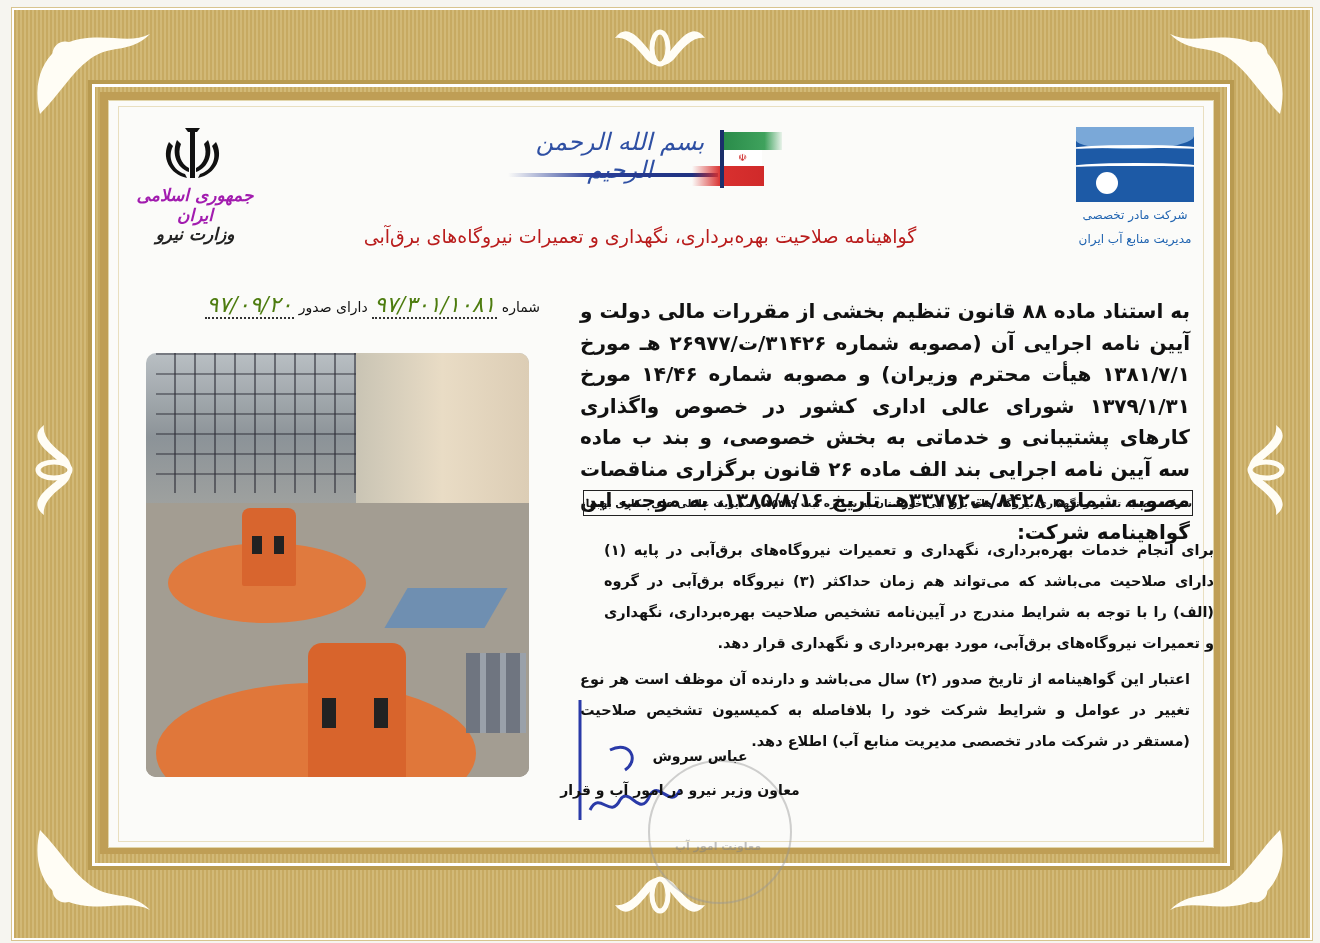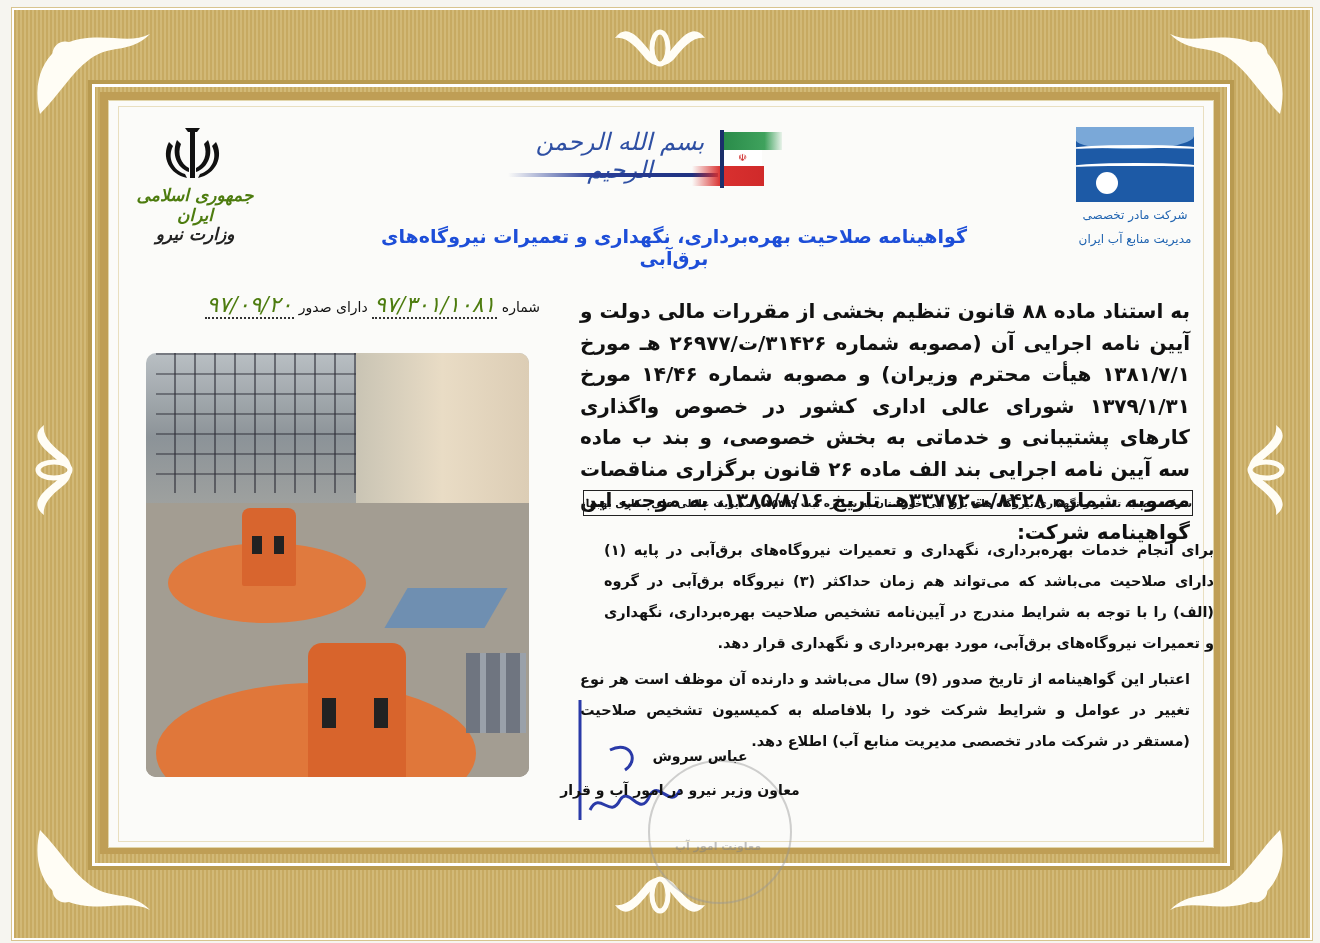--- a/index.html
+++ b/index.html
@@ -11,40 +11,40 @@
   .gold-inner-line{position:absolute;left:92px;top:84px;width:1132px;height:776px;border:3px solid #fff;box-shadow:0 0 0 4px #b89a50;}
   .gold-band{position:absolute;left:100px;top:92px;width:1120px;height:762px;background:#bf9e55;}
   .paper{position:absolute;left:108px;top:100px;width:1104px;height:746px;background:#fbfbf9;border:1px solid #e2d6ac;}
   .paper-inner{position:absolute;left:118px;top:106px;width:1084px;height:734px;border:1px solid #e9dfc0;}
   .ornament{position:absolute;color:#fffdf5;font-size:64px;line-height:1;text-shadow:0 0 2px #e6d9b0;}
   .orn-top{left:605px;top:8px;width:110px;height:70px;}
   .orn-bottom{left:605px;top:865px;width:110px;height:70px;transform:scaleY(-1);}
   .orn-left{left:14px;top:415px;width:70px;height:110px;}
   .orn-right{left:1236px;top:415px;width:70px;height:110px;transform:scaleX(-1);}
   .emblem{position:absolute;left:155px;top:122px;width:75px;height:60px;}
-  .gov-line1{position:absolute;left:125px;top:185px;width:140px;text-align:center;font-family:"DejaVu Serif",serif;font-size:17px;font-style:italic;font-weight:bold;color:#4d7c0f;}
+  .gov-line1{position:absolute;left:125px;top:185px;width:140px;text-align:center;font-family:"DejaVu Serif",serif;font-size:17px;font-style:italic;font-weight:bold;color:#a21caf;}
   .gov-line2{position:absolute;left:125px;top:224px;width:140px;text-align:center;font-family:"DejaVu Serif",serif;font-size:17px;font-style:italic;font-weight:bold;color:#222;}
 
   .basmala{position:absolute;left:520px;top:128px;width:200px;height:40px;color:#2e4fa3;font-family:"DejaVu Serif",serif;font-style:italic;font-size:24px;text-align:center;}
   .basmala-line{position:absolute;left:508px;top:173px;width:210px;height:4px;background:linear-gradient(90deg,rgba(40,60,150,0),#2a3f9a 40%,#1c2e7a);}
   .flag{position:absolute;left:720px;top:130px;width:64px;height:58px;}
   .flag .pole{position:absolute;left:0;top:0;width:4px;height:58px;background:#1b2f6b;}
   .flag .g{position:absolute;left:4px;top:2px;width:58px;height:18px;background:linear-gradient(90deg,#2a8c4a,#3fa25d 70%,rgba(63,162,93,0.1));}
   .flag .w{position:absolute;left:4px;top:20px;width:38px;height:16px;background:#fff;}
   .flag .r{position:absolute;left:-28px;top:36px;width:72px;height:20px;background:linear-gradient(90deg,rgba(220,50,50,0),#d9302f 40%,#d02a2a);}
   .flag .emb{position:absolute;left:18px;top:22px;color:#c22;font-size:10px;}
 
   .logo{position:absolute;left:1076px;top:127px;width:118px;height:75px;background:#1d5aa6;overflow:hidden;}
   .logo .band1{position:absolute;left:0;top:0;width:118px;height:22px;background:#7aa8d8;border-radius:0 0 50% 40%/0 0 60% 40%;}
   .logo .wave{position:absolute;left:-10px;width:140px;height:6px;border-top:3px solid #fff;border-radius:50%;}
   .logo .circle{position:absolute;left:20px;top:45px;width:22px;height:22px;border-radius:50%;background:#fff;}
   .logo-text1{position:absolute;left:1060px;top:208px;width:150px;text-align:center;font-size:12px;color:#1f63b0;direction:rtl;}
   .logo-text2{position:absolute;left:1060px;top:232px;width:150px;text-align:center;font-size:12px;color:#1f63b0;direction:rtl;}
 
-  .title{position:absolute;left:344px;top:225px;width:660px;text-align:center;font-size:19px;font-weight:bold;color:#1d4ed8;direction:rtl;}
+  .title{position:absolute;left:310px;top:225px;width:660px;text-align:center;font-size:19px;font-weight:normal;color:#b91c1c;direction:rtl;}
 
   .number-row{position:absolute;left:140px;top:292px;width:400px;height:30px;direction:rtl;font-size:14px;color:#111;white-space:nowrap;}
   .number-row .hand{font-family:"DejaVu Serif",serif;font-style:italic;color:#4d7c0f;font-size:22px;}
   .number-row .dots{border-bottom:2px dotted #333;display:inline-block;padding:0 2px;}
 
   .photo{position:absolute;left:146px;top:353px;width:383px;height:424px;border-radius:10px;overflow:hidden;
     background:linear-gradient(180deg,#b9bfc3 0%,#8c9398 20%,#a9a9a3 45%,#9c978f 60%,#8e8980 100%);}
   .photo .wall{position:absolute;left:210px;top:0;width:173px;height:280px;background:linear-gradient(90deg,#c9c4b4,#e9dcc5 50%,#dccdb5);}
   .photo .grid{position:absolute;left:10px;top:0;width:200px;height:140px;background:
      repeating-linear-gradient(90deg,transparent 0 18px,rgba(40,40,50,.55) 18px 20px),
@@ -190,21 +190,21 @@
 </div>
 
 <div class="body">
   <p>به استناد ماده ۸۸ قانون تنظیم بخشی از مقررات مالی دولت و آیین نامه اجرایی آن (مصوبه شماره ۳۱۴۲۶/ت/۲۶۹۷۷ هـ مورخ ۱۳۸۱/۷/۱ هیأت محترم وزیران) و مصوبه شماره ۱۴/۴۶ مورخ ۱۳۷۹/۱/۳۱ شورای عالی اداری کشور در خصوص واگذاری کارهای پشتیبانی و خدماتی به بخش خصوصی، و بند ب ماده سه آیین نامه اجرایی بند الف ماده ۲۶ قانون برگزاری مناقصات مصوبه شماره ۸۴۲۸/ت۳۳۷۷۲هـ تاریخ ۱۳۸۵/۸/۱۶، به موجب این گواهینامه شرکت:</p>
 </div>
 <div class="company-box">شرکت نصب، تعمیر و نگهداری نیروگاه های برق آبی خوزستان به شماره ثبت ۱۵۳۴۹ و مدیریت عاملی علی مکاری بهبهانی</div>
 <div class="body2">
   <p>برای انجام خدمات بهره‌برداری، نگهداری و تعمیرات نیروگاه‌های برق‌آبی در پایه (۱) دارای صلاحیت می‌باشد که می‌تواند هم زمان حداکثر (۳) نیروگاه برق‌آبی در گروه (الف) را با توجه به شرایط مندرج در آیین‌نامه تشخیص صلاحیت بهره‌برداری، نگهداری و تعمیرات نیروگاه‌های برق‌آبی، مورد بهره‌برداری و نگهداری قرار دهد.</p>
 </div>
 <div class="body3">
-  <p>اعتبار این گواهینامه از تاریخ صدور (9) سال می‌باشد و دارنده آن موظف است هر نوع تغییر در عوامل و شرایط شرکت خود را بلافاصله به کمیسیون تشخیص صلاحیت (مستقر در شرکت مادر تخصصی مدیریت منابع آب) اطلاع دهد.</p>
+  <p>اعتبار این گواهینامه از تاریخ صدور (۲) سال می‌باشد و دارنده آن موظف است هر نوع تغییر در عوامل و شرایط شرکت خود را بلافاصله به کمیسیون تشخیص صلاحیت (مستقر در شرکت مادر تخصصی مدیریت منابع آب) اطلاع دهد.</p>
 </div>
 
 <div class="stamp"></div>
 <div class="stamp-text">معاونت امور آب</div>
 <div class="signature">
   <svg viewBox="0 0 120 140">
       <path d="M10 10 L10 130 M20 120 C30 100,40 130,50 110 C60 95,70 130,80 105 C90 90,100 120,110 100 M40 60 C60 50,70 70,55 80" fill="none" stroke="#2a3aa8" stroke-width="3"></path>
     </svg>
 </div>
 <div class="sig-name">عباس سروش</div>

